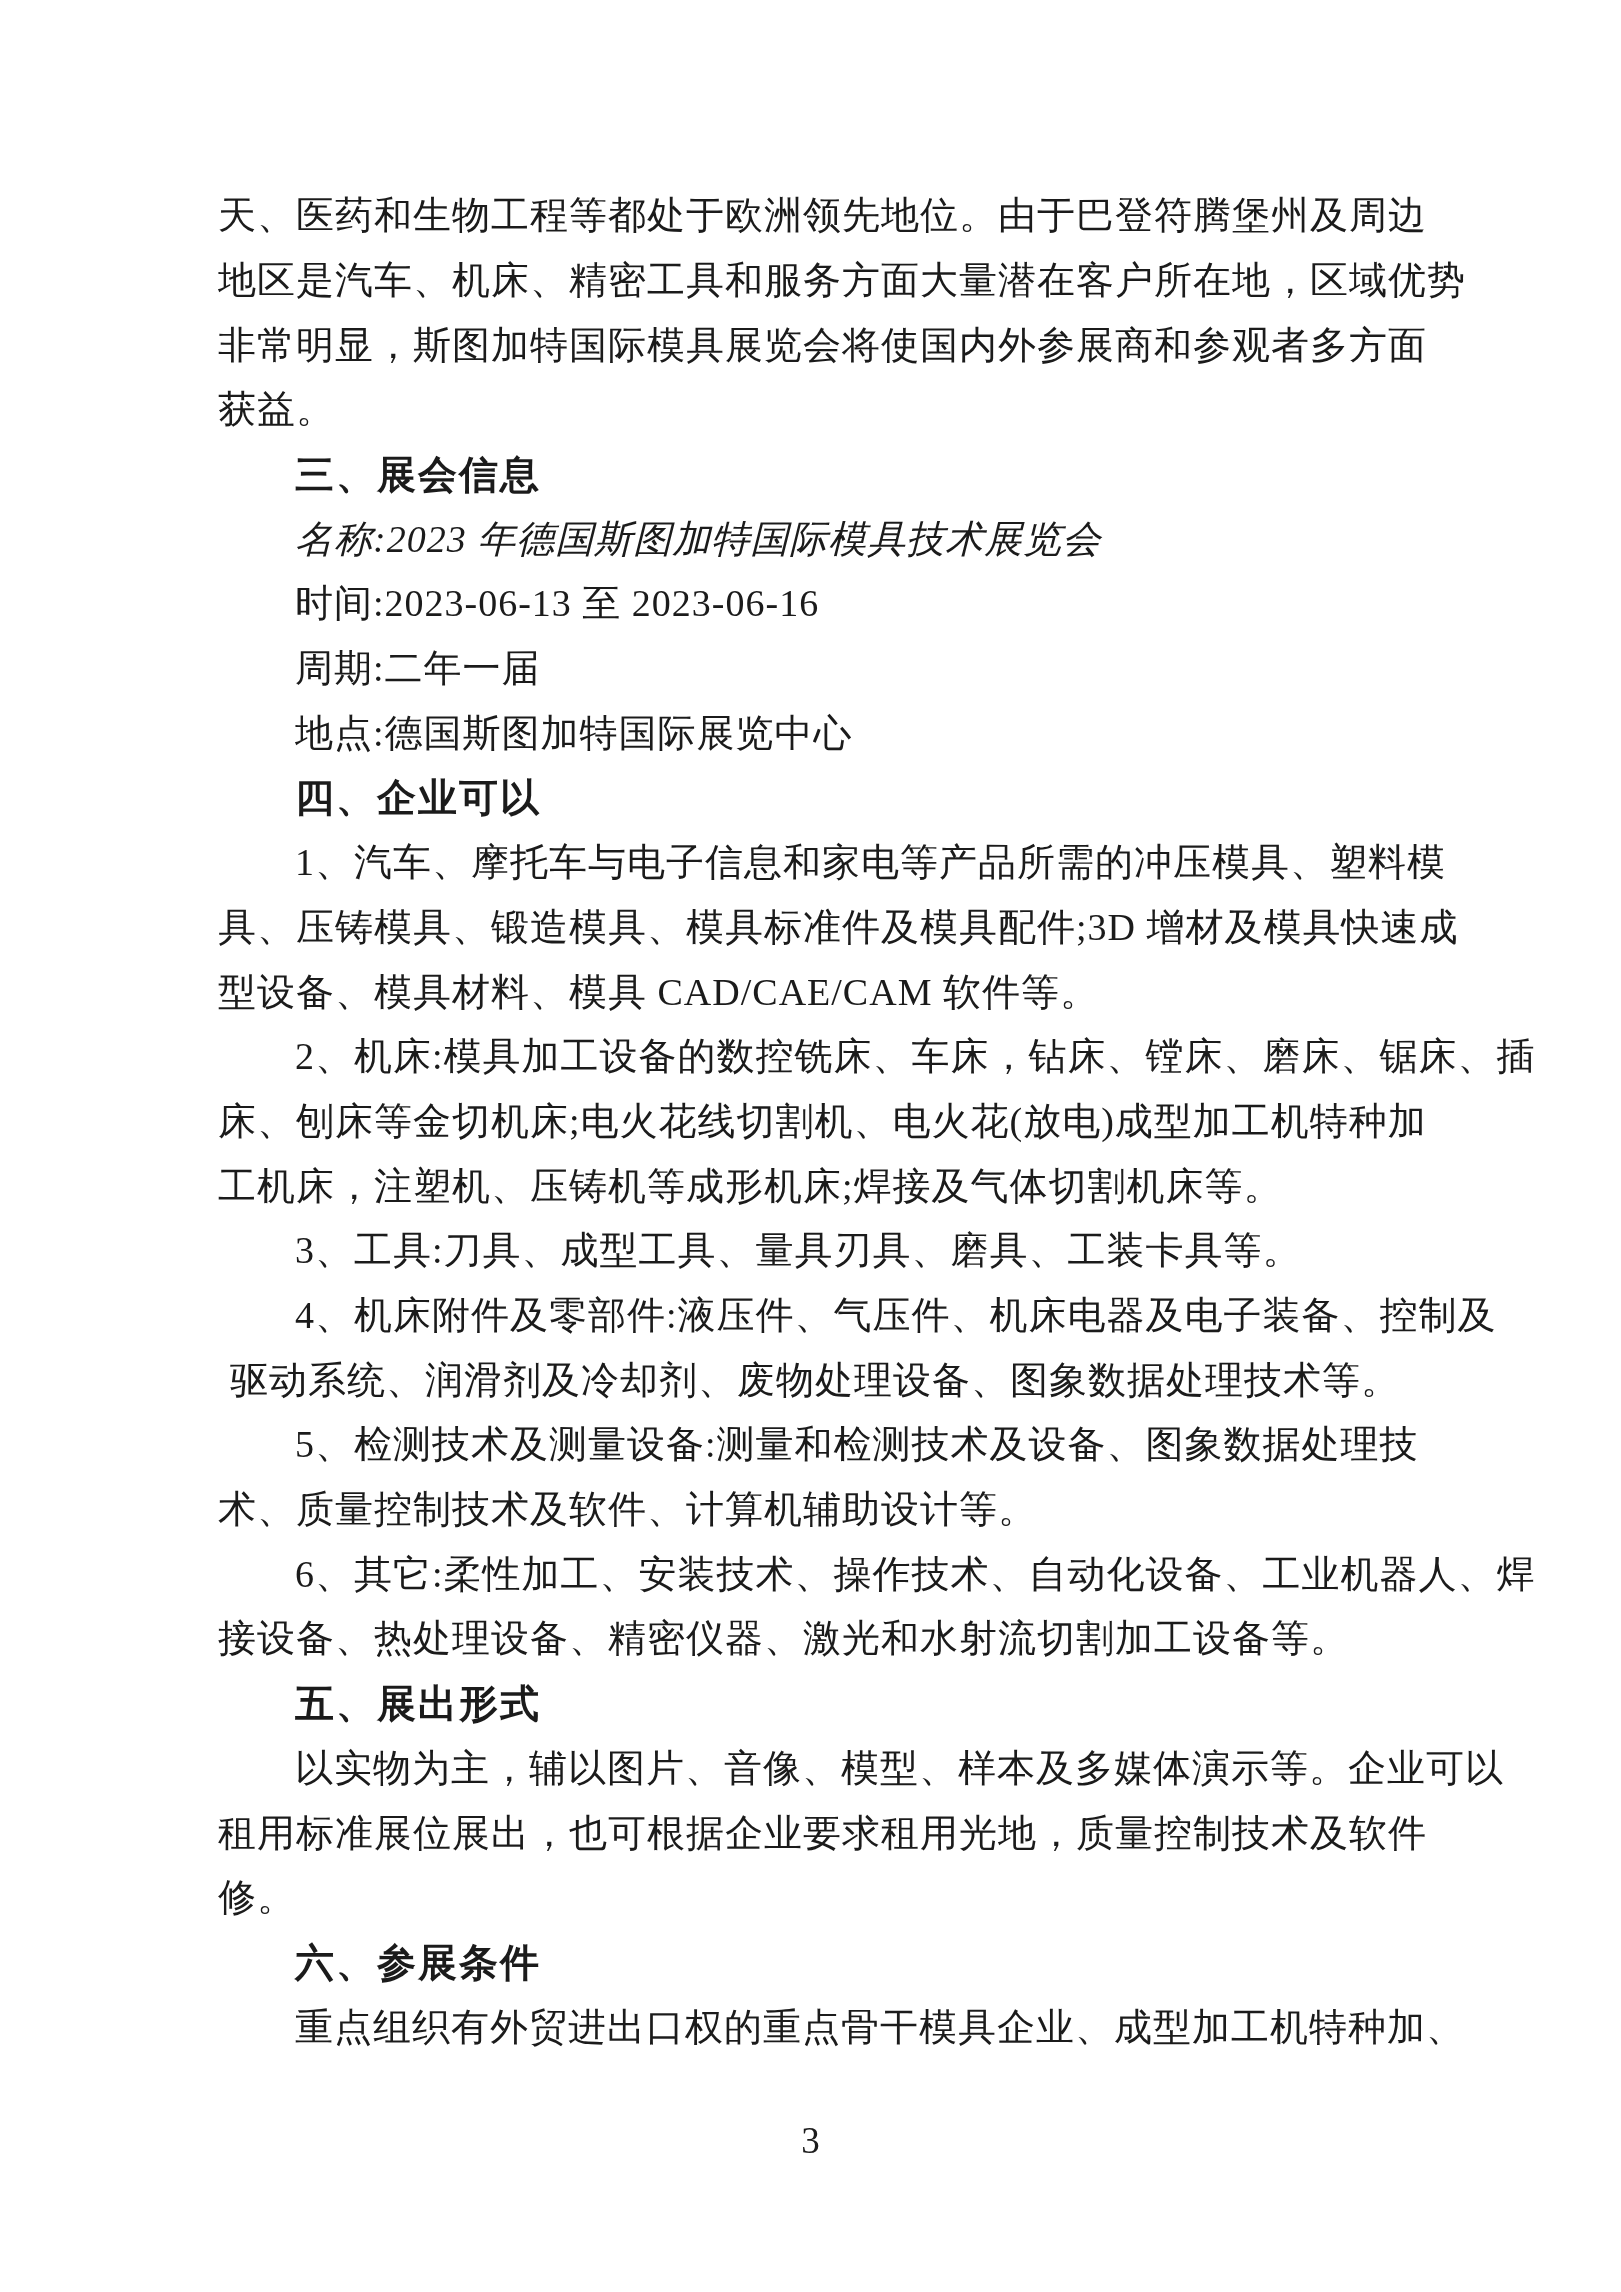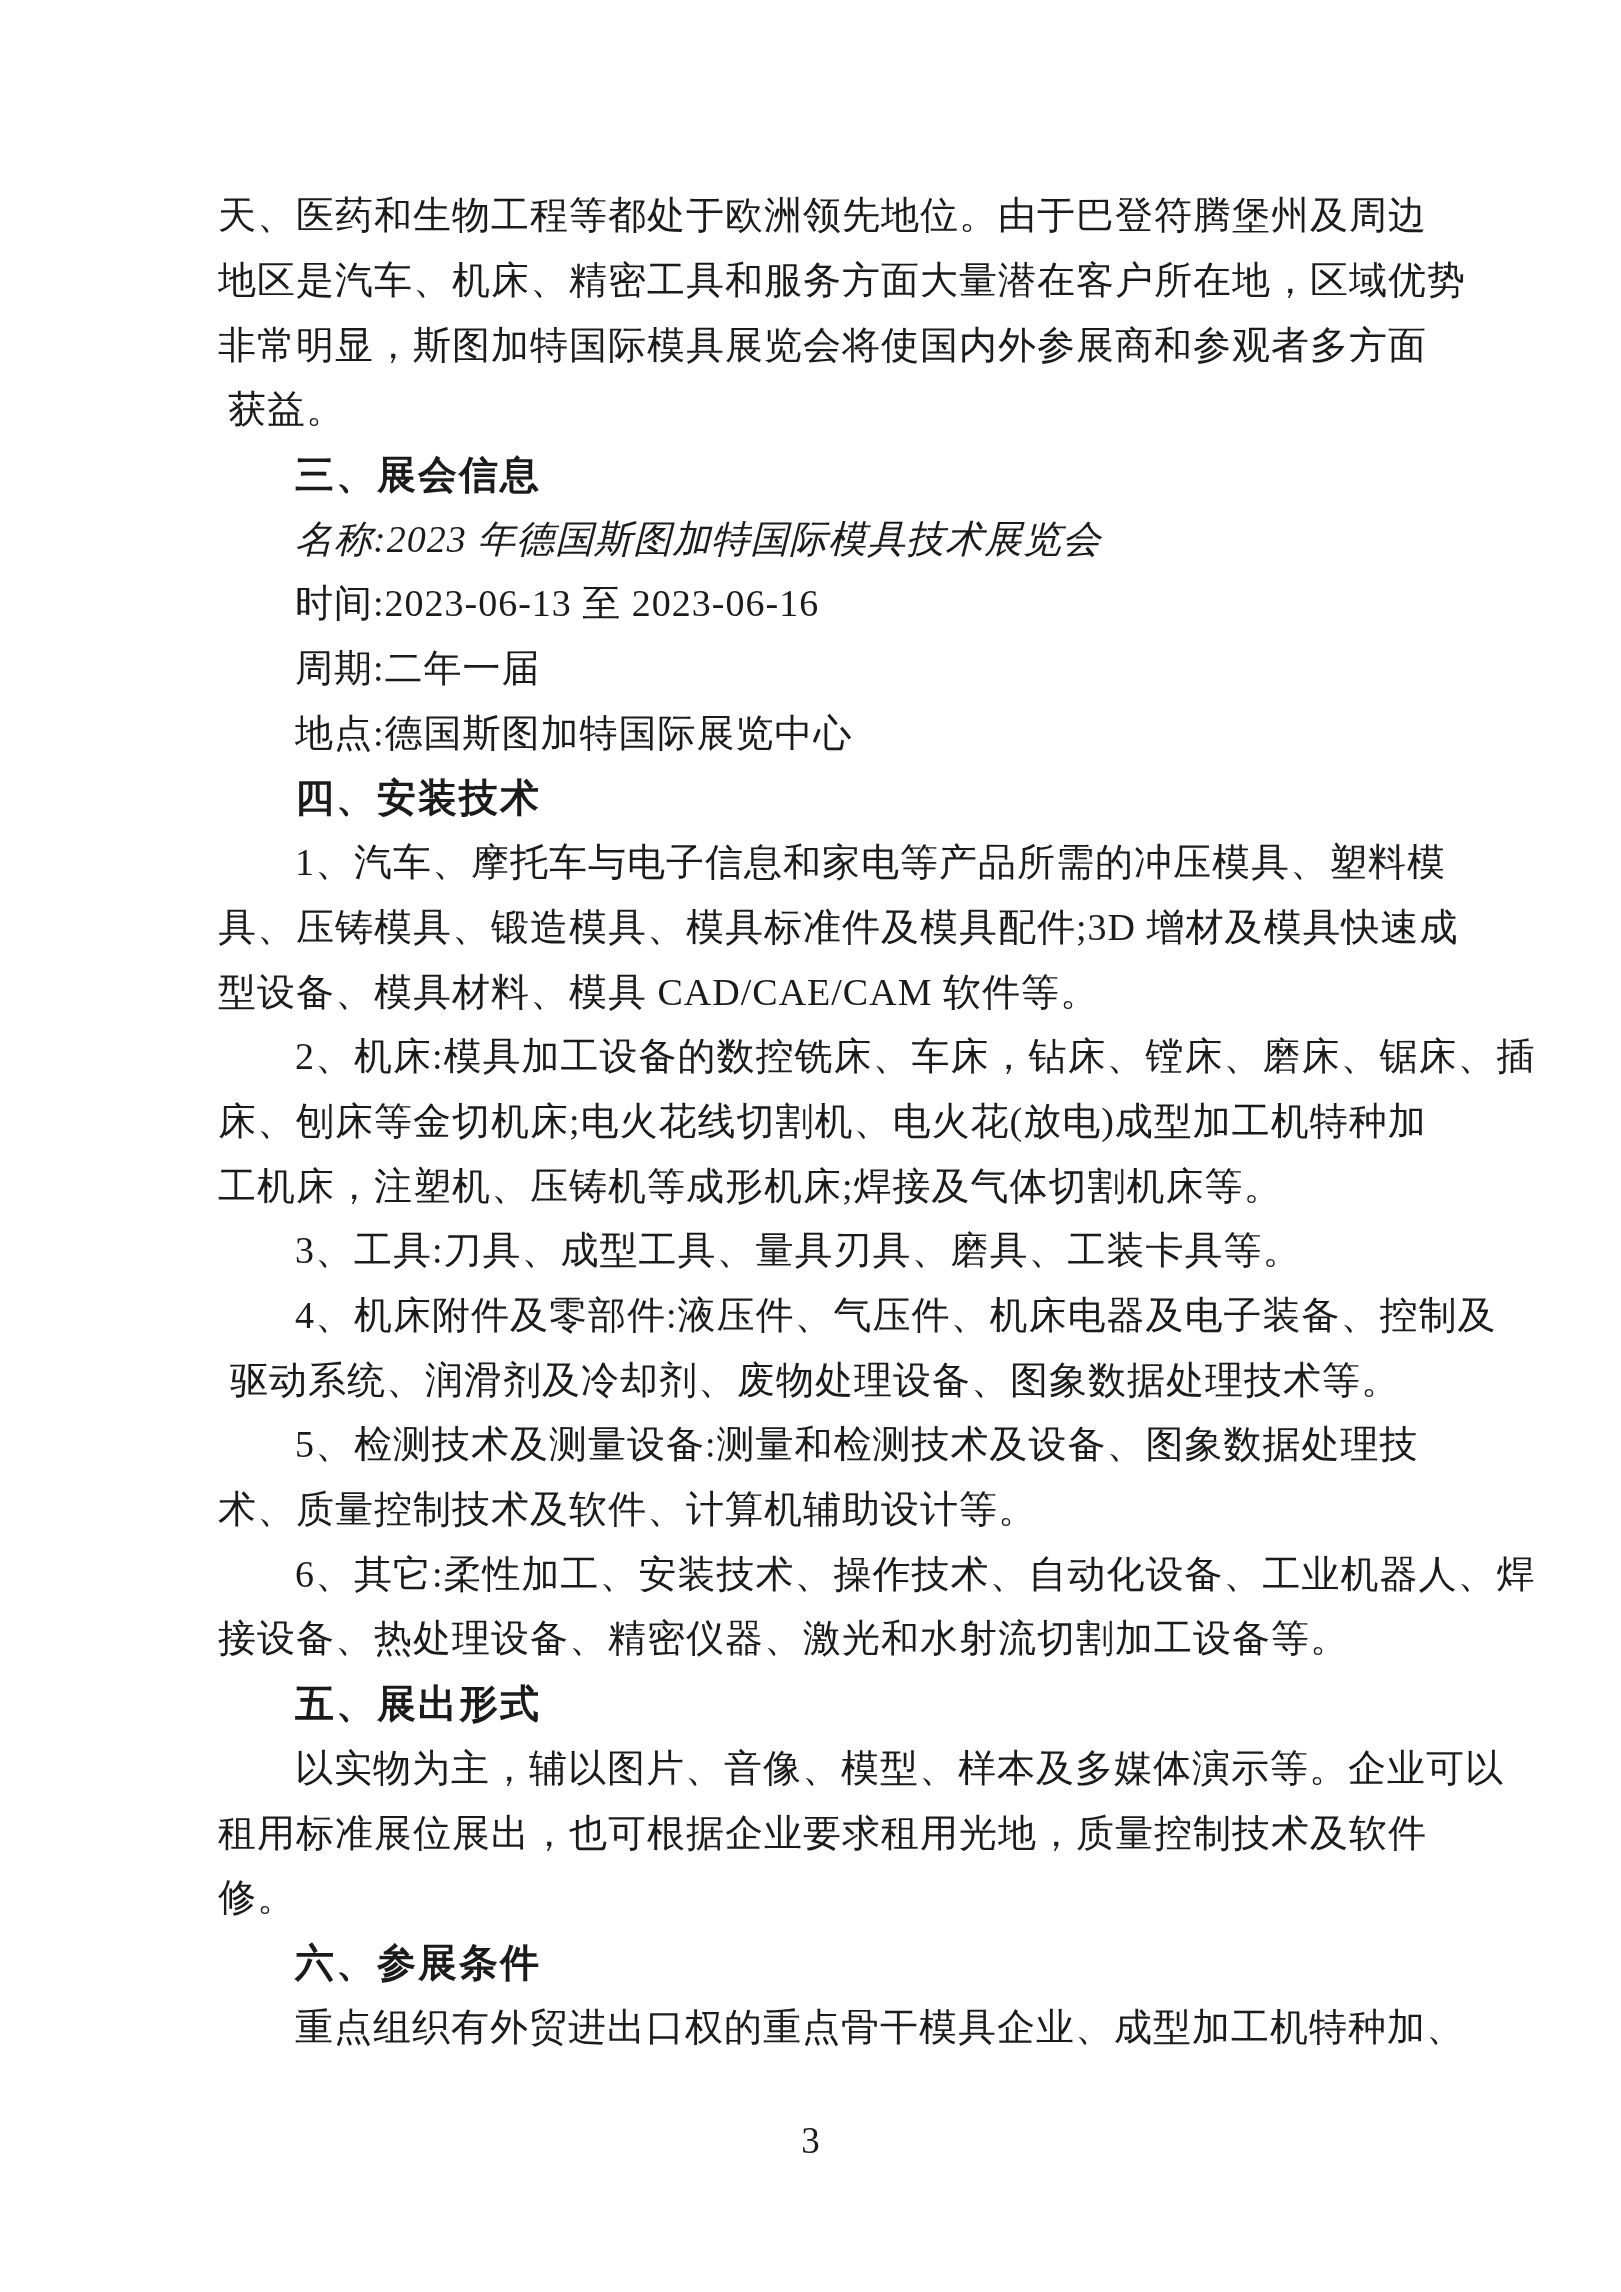--- a/index.html
+++ b/index.html
@@ -47,27 +47,27 @@
   }
 </style>
 </head>
 <body>
 
 <div class="page">
   <div id="text-block">
       <div class="text-line body" style="top: 183px; left: 218px;">天、医药和生物工程等都处于欧洲领先地位。由于巴登符腾堡州及周边</div>
       <div class="text-line body" style="top: 248px; left: 218px;">地区是汽车、机床、精密工具和服务方面大量潜在客户所在地，区域优势</div>
       <div class="text-line body" style="top: 313px; left: 218px;">非常明显，斯图加特国际模具展览会将使国内外参展商和参观者多方面</div>
-      <div class="text-line body" style="top: 377px; left: 218px; margin-left: 10px;">获益。</div>
+      <div class="text-line body" style="top: 377px; left: 218px;">获益。</div>
       <div class="text-line heading" style="top: 442px; left: 295px;">三、展会信息</div>
       <div class="text-line body" style="top: 507px; left: 295px; font-style: italic;">名称:2023 年德国斯图加特国际模具技术展览会</div>
       <div class="text-line body" style="top: 571px; left: 295px;">时间:2023-06-13 至 2023-06-16</div>
       <div class="text-line body" style="top: 636px; left: 295px;">周期:二年一届</div>
       <div class="text-line body" style="top: 701px; left: 295px;">地点:德国斯图加特国际展览中心</div>
-      <div class="text-line heading" style="top: 765px; left: 295px;">四、安装技术</div>
+      <div class="text-line heading" style="top: 765px; left: 295px;">四、企业可以</div>
       <div class="text-line body" style="top: 830px; left: 295px; text-align: center;">1、汽车、摩托车与电子信息和家电等产品所需的冲压模具、塑料模</div>
       <div class="text-line body" style="top: 895px; left: 218px;">具、压铸模具、锻造模具、模具标准件及模具配件;3D 增材及模具快速成</div>
       <div class="text-line body" style="top: 960px; left: 218px;">型设备、模具材料、模具 CAD/CAE/CAM 软件等。</div>
       <div class="text-line body" style="top: 1024px; left: 295px;">2、机床:模具加工设备的数控铣床、车床，钻床、镗床、磨床、锯床、插</div>
       <div class="text-line body" style="top: 1089px; left: 218px;">床、刨床等金切机床;电火花线切割机、电火花(放电)成型加工机特种加</div>
       <div class="text-line body" style="top: 1154px; left: 218px; text-align: right;">工机床，注塑机、压铸机等成形机床;焊接及气体切割机床等。</div>
       <div class="text-line body" style="top: 1218px; left: 295px;">3、工具:刀具、成型工具、量具刃具、磨具、工装卡具等。</div>
       <div class="text-line body" style="top: 1283px; left: 295px;">4、机床附件及零部件:液压件、气压件、机床电器及电子装备、控制及</div>
       <div class="text-line body" style="top: 1348px; left: 218px; margin-left: 12px;">驱动系统、润滑剂及冷却剂、废物处理设备、图象数据处理技术等。</div>
       <div class="text-line body" style="top: 1412px; left: 295px;">5、检测技术及测量设备:测量和检测技术及设备、图象数据处理技</div>

